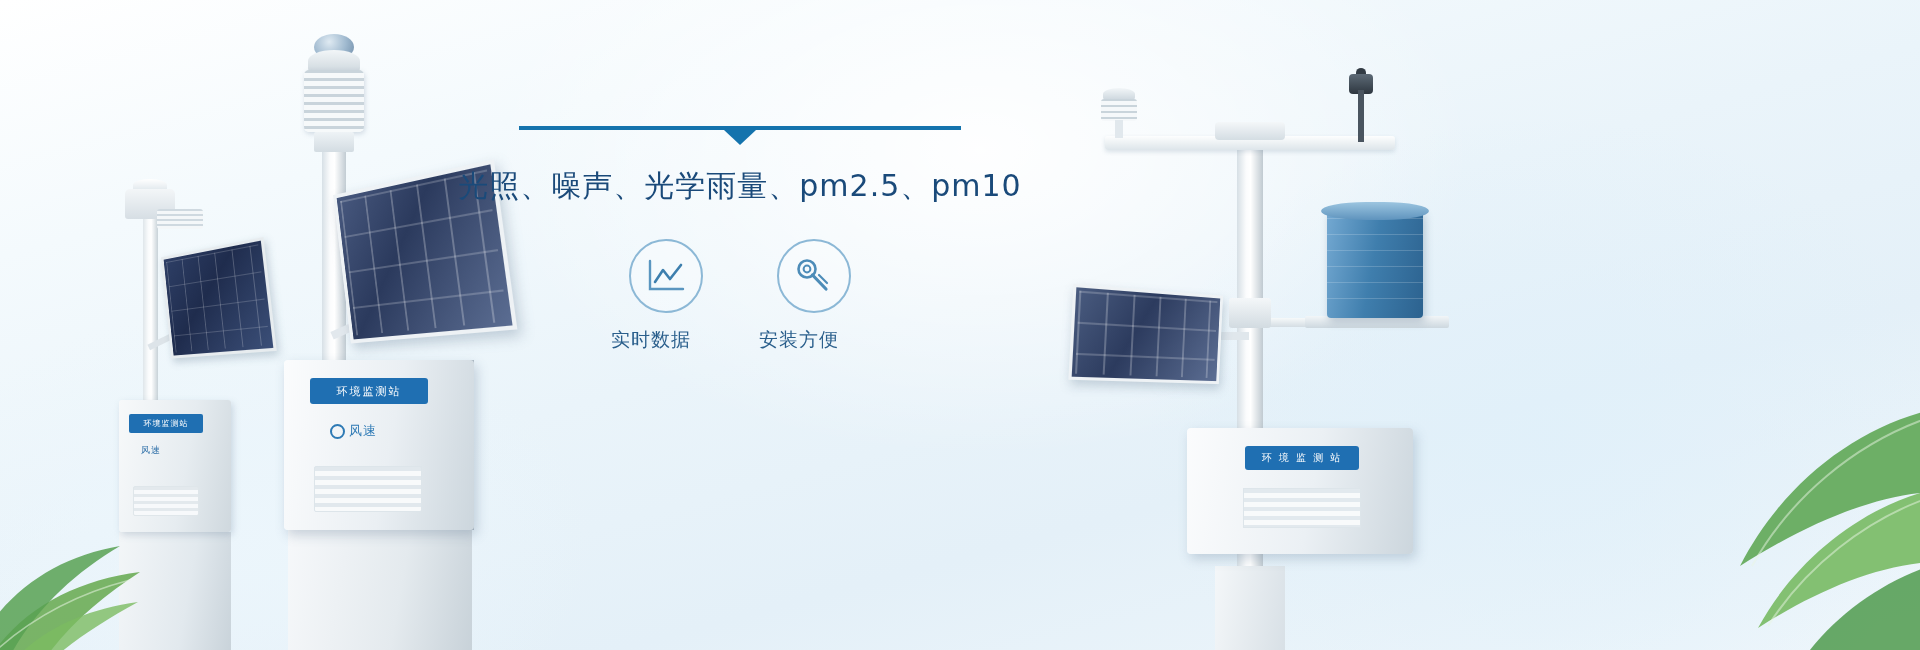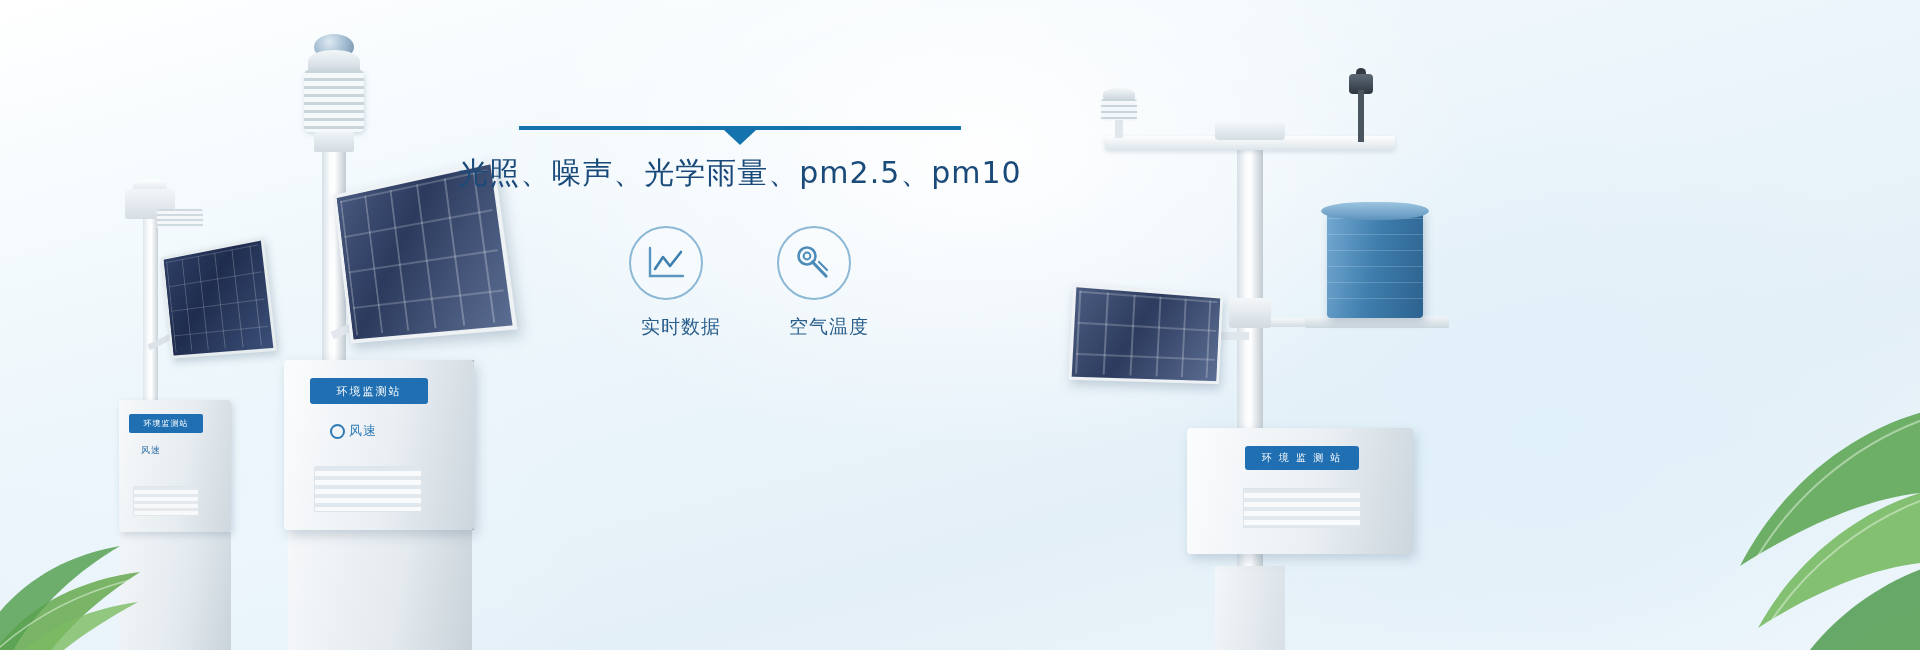--- a/index.html
+++ b/index.html
@@ -61,30 +61,30 @@
   }
   .subline {
     font-family: "DejaVu Sans", sans-serif;
     font-size: 30px;
     color: #1a4a7a;
     letter-spacing: 1px;
     white-space: nowrap;
     line-height: 1.35;
   }
   #subline-1 { margin-top: 20px; }
-  #subline-2 { margin-top: 12px; }
+  #subline-2 { margin-top: 25px; }
 
   
   #features {
     display: flex;
     justify-content: center;
     gap: 38px;
     margin-top: 32px;
   }
-  .feature { width: 110px; text-align: right; }
+  .feature { width: 110px; text-align: left; }
   .feature-circle {
     width: 74px; height: 74px;
     margin: 0 auto;
     border: 2px solid #8cb8d6;
     border-radius: 50%;
     display: flex; align-items: center; justify-content: center;
     background: rgba(255,255,255,0.25);
   }
   .feature-circle svg { display: block; }
   .feature-label {
@@ -515,19 +515,19 @@
 
       <div class="feature">
         <div class="feature-circle">
           <svg width="40" height="38" viewBox="0 0 40 38">
             <circle cx="13" cy="12" r="8.5" stroke="#4d8cb8" stroke-width="2.6" fill="none"></circle>
             <circle cx="13" cy="12" r="3.4" stroke="#4d8cb8" stroke-width="2" fill="none"></circle>
             <path d="M18.5 18 L32 32" stroke="#4d8cb8" stroke-width="3.2" stroke-linecap="round"></path>
             <path d="M25 18 L33 26" stroke="#4d8cb8" stroke-width="2.2" stroke-linecap="round"></path>
           </svg>
         </div>
-        <div class="feature-label">空气温度</div>
+        <div class="feature-label">安装方便</div>
       </div>
 
     </div>
   </div>
 
 </div>
 
 </body></html>

